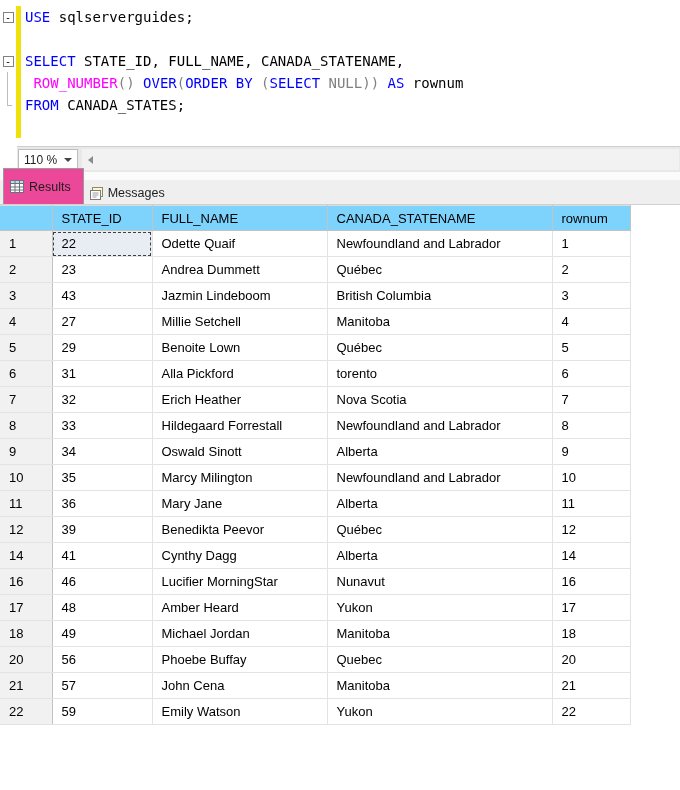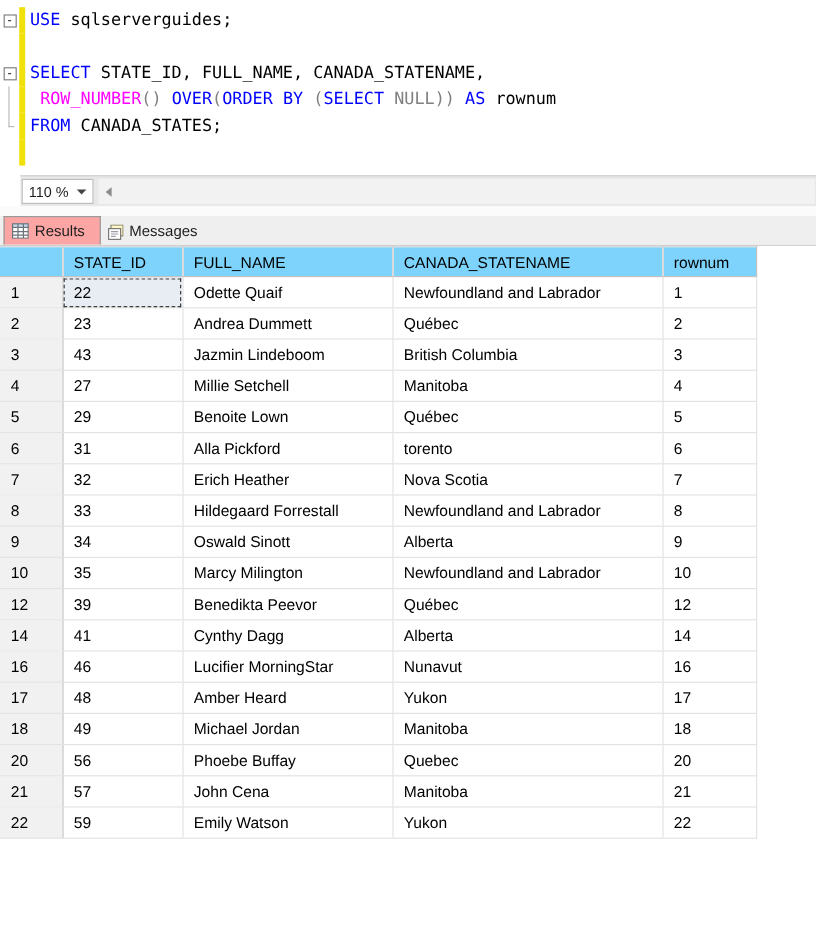--- a/index.html
+++ b/index.html
@@ -38,21 +38,21 @@
   .scroll-left-btn { width:17px; height:100%; display:flex; align-items:center; justify-content:center; }
   .tri-left { width:0; height:0; border-top:4px solid transparent; border-bottom:4px solid transparent;
               border-right:5px solid #8c8c8c; }
 
   .pane-gap { height:8px; background:#fbfbfb; }
 
   
   .tabstrip { height:24px; background:#efefef; display:flex; align-items:flex-end; padding-left:3px; }
   .tab { height:22px; display:flex; align-items:center; gap:5px; padding:0 12px 0 6px;
          font-size:12.5px; color:#1e1e1e; }
-  .tab.active { height:24px; background:#fca5a5; border:1px solid #9a9a9a; border-bottom:none; }
+  .tab.active { height:36px; background:#ec4899; border:1px solid #9a9a9a; border-bottom:none; }
   .tab-icon { display:flex; align-items:center; }
 
   
   .grid-wrap { flex:1; background:#fff; overflow:hidden; border-top:1px solid #d0d0d0; }
   table.results { border-collapse:collapse; table-layout:fixed; width:630px; font-size:13px; }
   table.results th, table.results td { height:26px; padding:0 4px 0 9px; text-align:left;
          font-weight:normal; white-space:nowrap; overflow:hidden; color:#000; }
   tr.header-row th { height:25px; background:#7dd3fc; border-right:1px solid #c3c3c3;
          border-bottom:1px solid #c3c3c3; border-top:1px solid #dcdcdc; }
   th.rownum-cell { background:#f1f1f1; border-right:1px solid #c3c3c3; border-bottom:1px solid #e3e3e3;
@@ -233,20 +233,27 @@
             <td class="data-cell">9</td>
           </tr>
           <tr>
             <th class="rownum-cell">10</th>
             <td class="data-cell">35</td>
             <td class="data-cell">Marcy Milington</td>
             <td class="data-cell">Newfoundland and Labrador</td>
             <td class="data-cell">10</td>
           </tr>
           <tr>
+            <th class="rownum-cell">11</th>
+            <td class="data-cell">36</td>
+            <td class="data-cell">Mary Jane</td>
+            <td class="data-cell">Alberta</td>
+            <td class="data-cell">11</td>
+          </tr>
+          <tr>
             <th class="rownum-cell">12</th>
             <td class="data-cell">39</td>
             <td class="data-cell">Benedikta Peevor</td>
             <td class="data-cell">Québec</td>
             <td class="data-cell">12</td>
           </tr>
           <tr>
             <th class="rownum-cell">14</th>
             <td class="data-cell">41</td>
             <td class="data-cell">Cynthy Dagg</td>

